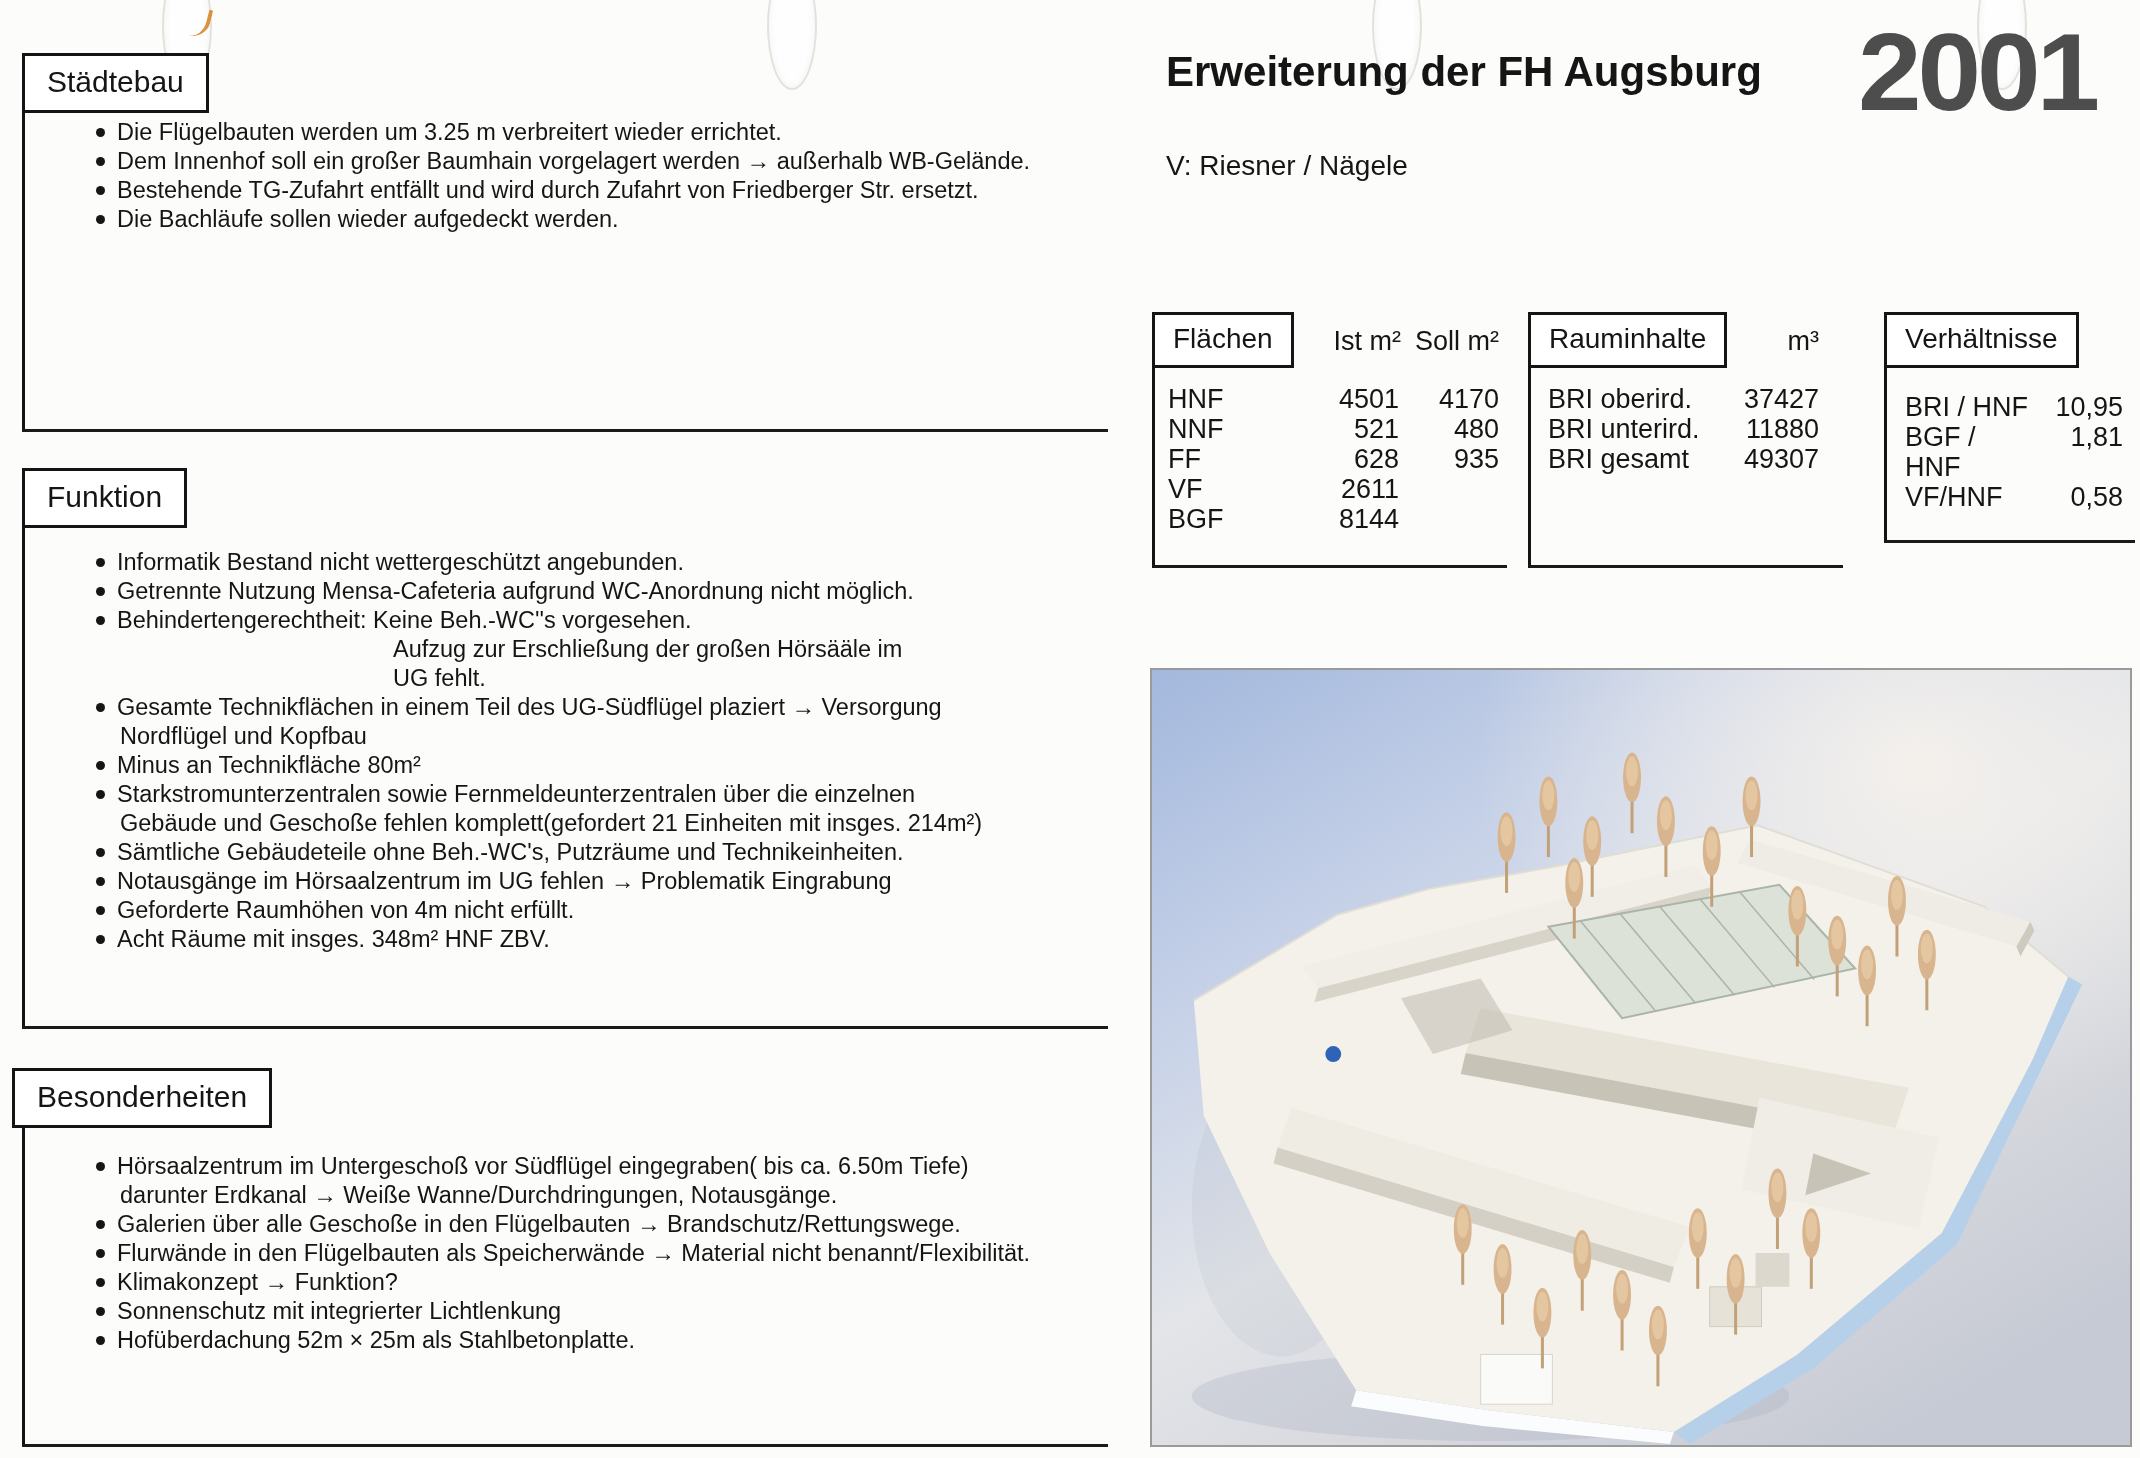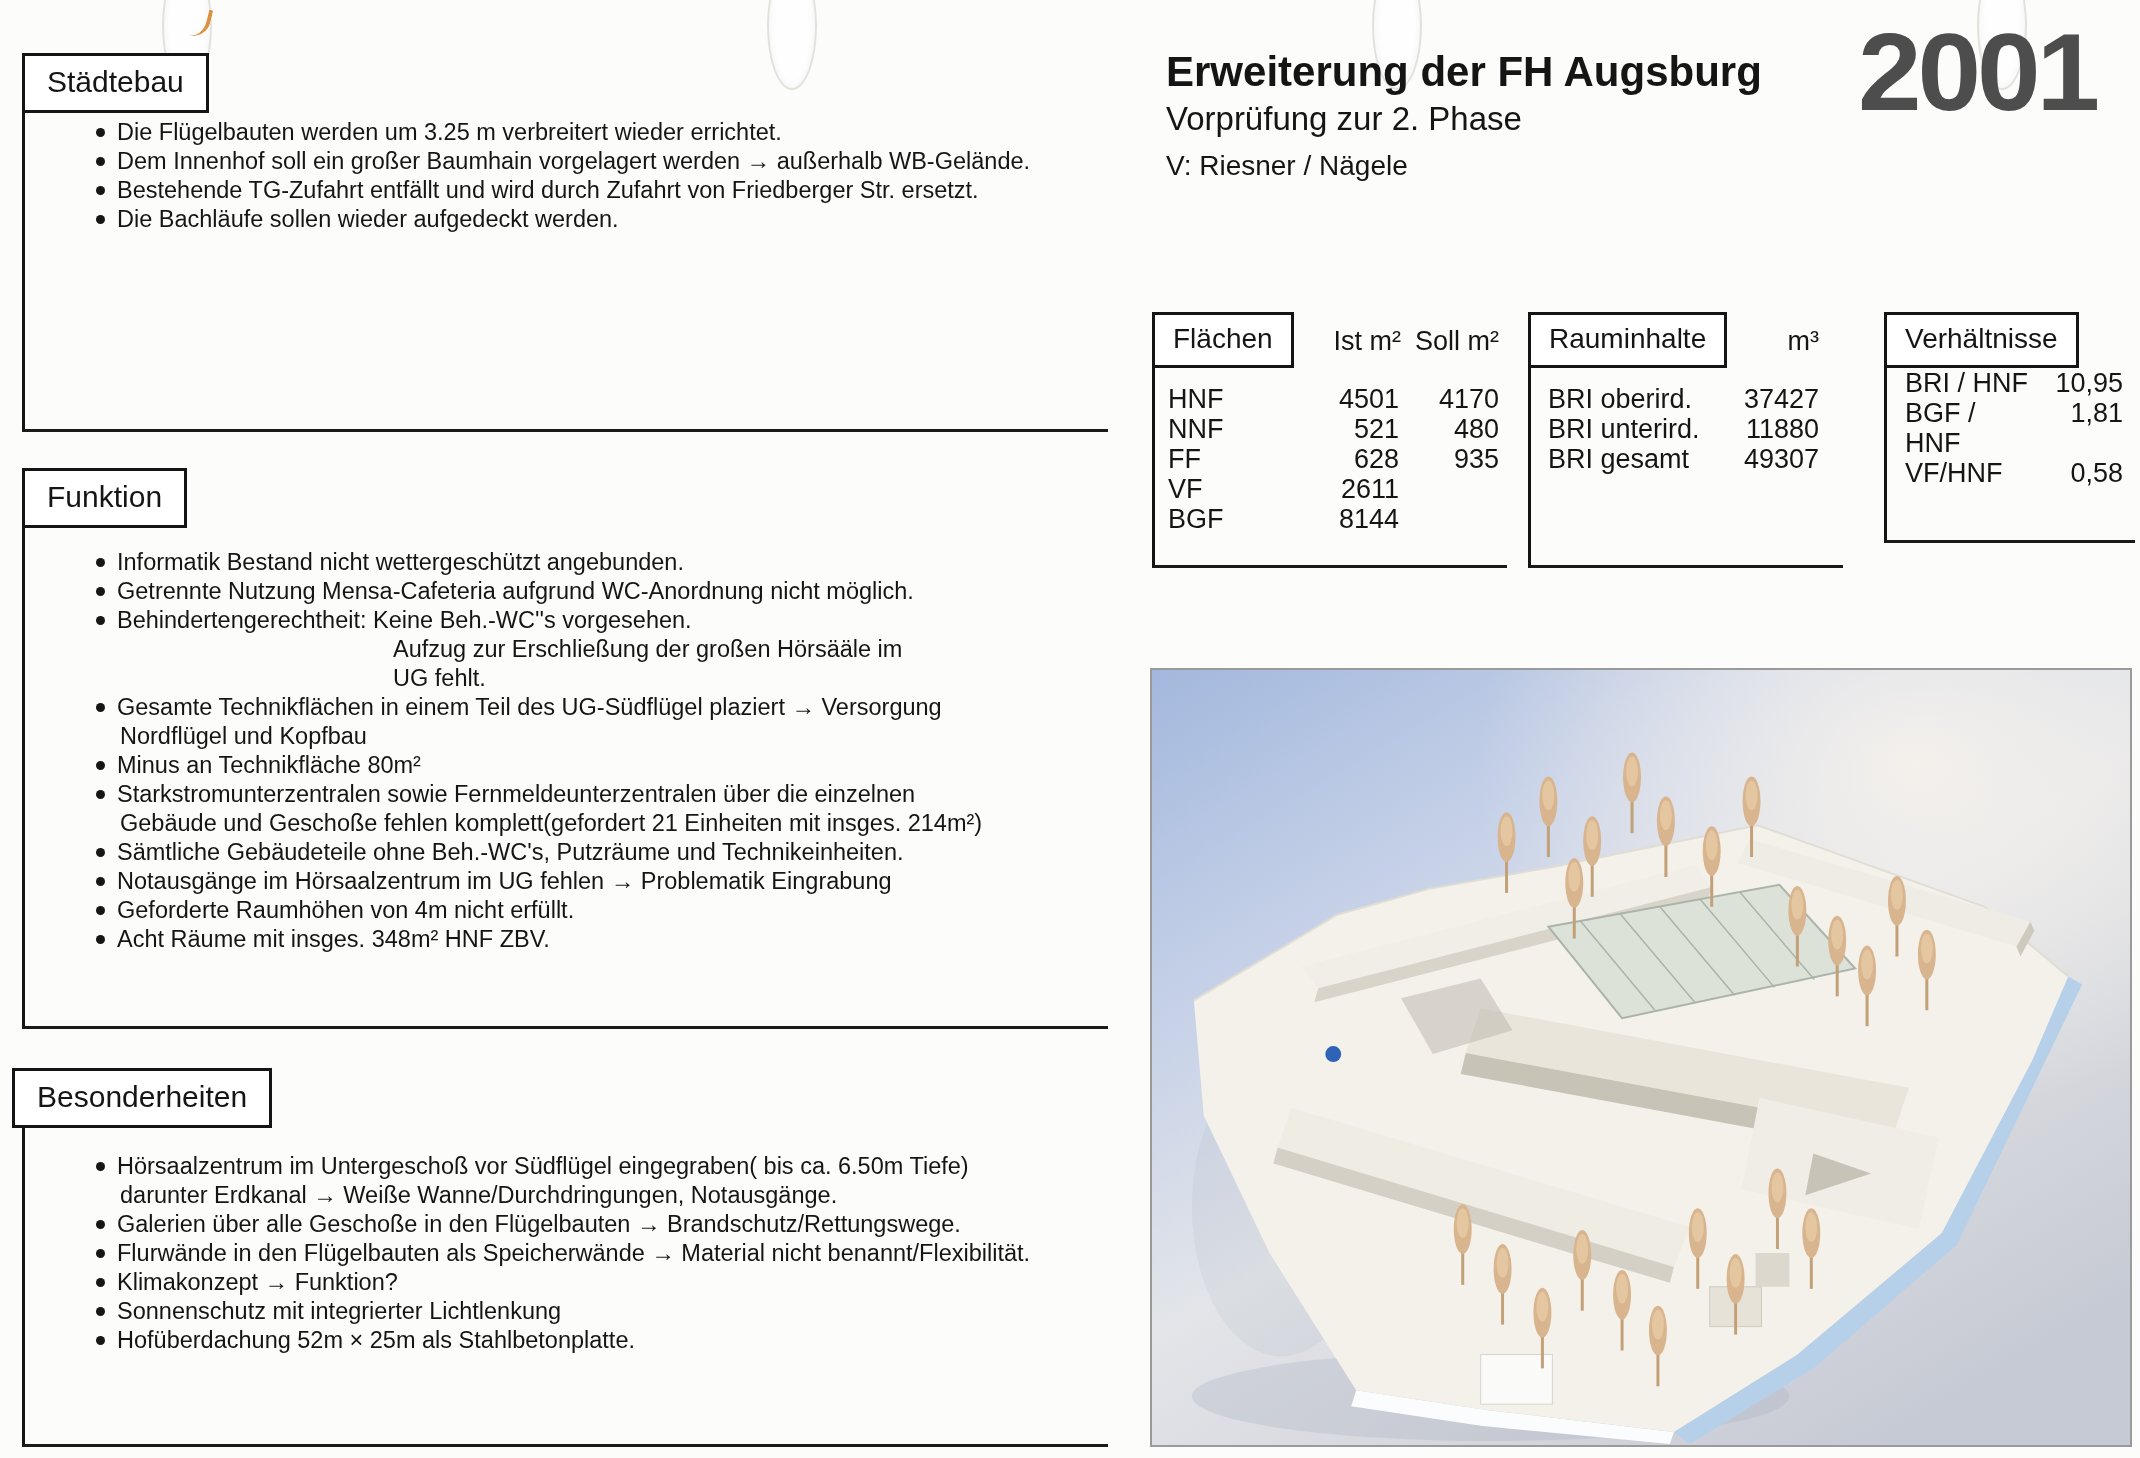--- a/index.html
+++ b/index.html
@@ -120,21 +120,20 @@
     <li class="b">Hörsaalzentrum im Untergeschoß vor Südflügel eingegraben( bis ca. 6.50m Tiefe)</li>
     <li class="c">darunter Erdkanal → Weiße Wanne/Durchdringungen, Notausgänge.</li>
     <li class="b">Galerien über alle Geschoße in den Flügelbauten → Brandschutz/Rettungswege.</li>
     <li class="b">Flurwände in den Flügelbauten als Speicherwände → Material nicht benannt/Flexibilität.</li>
     <li class="b">Klimakonzept → Funktion?</li>
     <li class="b">Sonnenschutz mit integrierter Lichtlenkung</li>
     <li class="b">Hofüberdachung 52m × 25m als Stahlbetonplatte.</li>
   </ul>
 
   <div class="doc-title">Erweiterung der FH Augsburg</div>
-  <div class="doc-subtitle">Vorprüfung zur 2. Phase</div>
   <div class="doc-reviewer">V: Riesner / Nägele</div>
   <div class="year">2001</div>
 
   <div class="tbl" style="left:1152px; top:312px; width:352px; height:253px;">
     <div class="tbl-label">
       <span>Flächen</span>
     </div>
     <div class="tbl-cols" style="top:14px; left:140px; width:204px;">
       <span style="width:106px;">Ist m²</span>
       <span style="width:98px;">Soll m²</span>
@@ -188,21 +187,21 @@
         <span class="tn" style="flex:1;">BRI gesamt</span>
         <span class="tv" style="width:110px;">49307</span>
       </div>
     </div>
   </div>
 
   <div class="tbl" style="left:1884px; top:312px; width:248px; height:228px;">
     <div class="tbl-label">
       <span>Verhältnisse</span>
     </div>
-    <div class="t-rows" style="top:56px; padding-left:18px; padding-right:12px;">
+    <div class="t-rows" style="top:80px; padding-left:18px; padding-right:12px;">
       <div class="trow">
         <span class="tn" style="flex:1;">BRI / HNF</span>
         <span class="tv" style="width:90px;">10,95</span>
       </div>
       <div class="trow">
         <span class="tn" style="flex:1;">BGF / HNF</span>
         <span class="tv" style="width:90px;">1,81</span>
       </div>
       <div class="trow">
         <span class="tn" style="flex:1;">VF/HNF</span>

